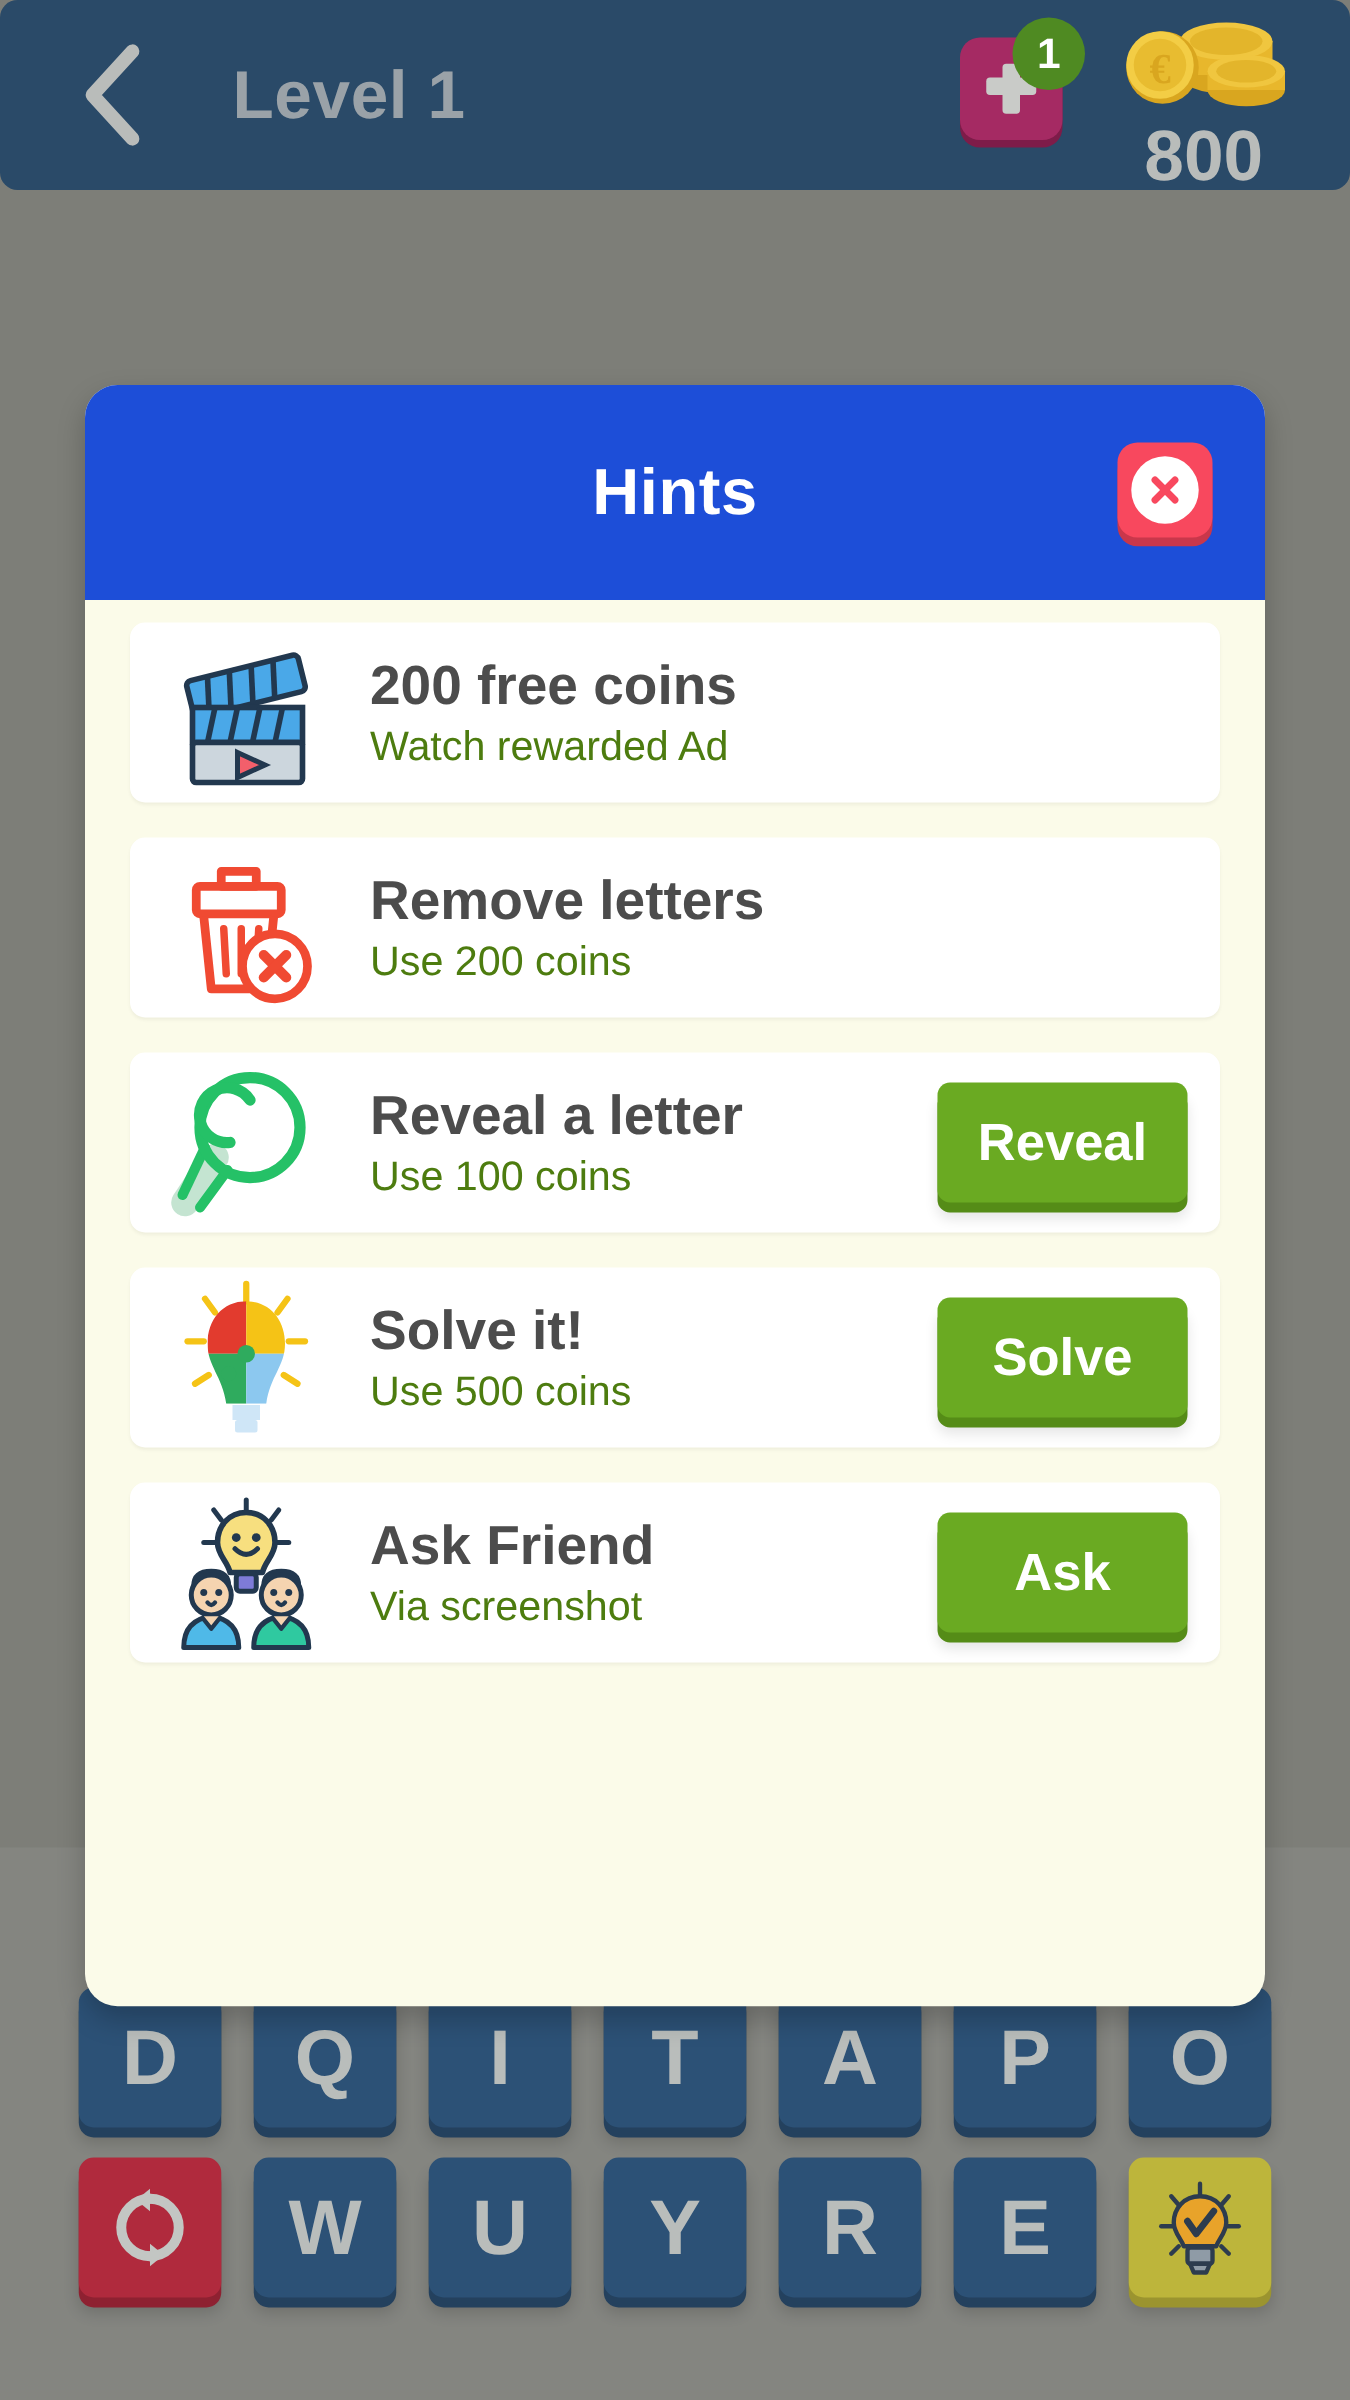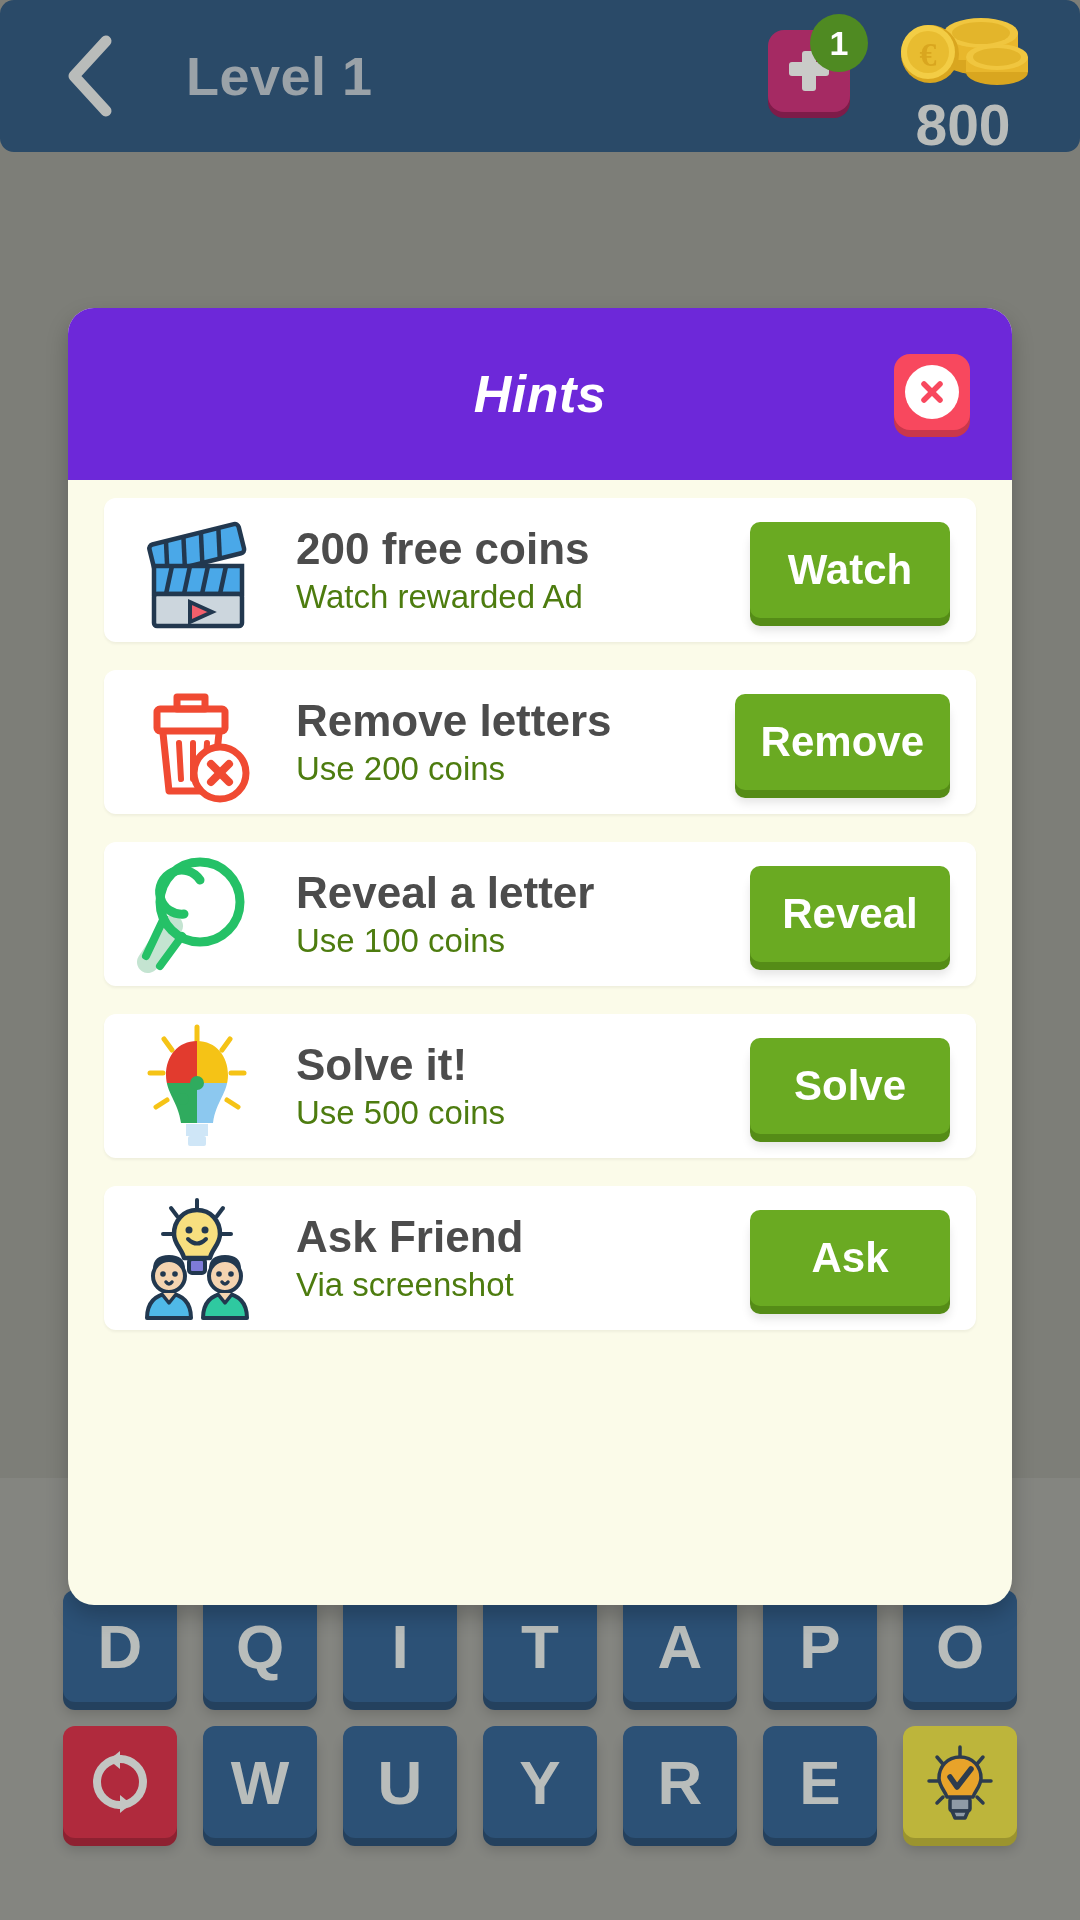--- a/index.html
+++ b/index.html
@@ -69,22 +69,22 @@
   
   .dialog {
     position:absolute; left:68px; top:308px;
     width:944px; height:1297px;
     border-radius:26px; overflow:hidden;
     background:#fbfbe9;
     box-shadow:0 10px 22px rgba(0,0,0,0.22);
     z-index:10;
   }
   .dialog-header {
-    position:relative; height:172px; background:#6d28d9;
-    display:flex; align-items:center; justify-content:center;font-style:italic;
+    position:relative; height:172px; background:#1d4ed8;
+    display:flex; align-items:center; justify-content:center;
   }
   .dialog-title {
     font-size:52px; font-weight:bold; color:#ffffff; letter-spacing:0.5px;
   }
   .close-btn {
     position:absolute; right:42px; top:46px;
     width:76px; height:76px; border-radius:16px;
     background:#f8485e; cursor:pointer;
     box-shadow:0 7px 0 #c9374b;
     display:flex; align-items:center; justify-content:center;
@@ -305,23 +305,20 @@
             <line x1="92" y1="56" x2="86" y2="84"></line>
           </g>
           <rect x="20" y="84" width="88" height="32" rx="3" fill="#ccd6dd" stroke="#22384f" stroke-width="4.5"></rect>
           <polygon points="56,92 78,102 56,112" fill="#f25f6b" stroke="#22384f" stroke-width="4"></polygon>
         </svg>
       </div>
       <div class="hint-text">
         <div class="hint-title">200 free coins</div>
         <div class="hint-sub">Watch rewarded Ad</div>
       </div>
-      <div class="action-btn">
-        <span>Watch</span>
-      </div>
     </div>
 
     <div class="hint-row">
       <div class="hint-icon">
         <svg width="120" height="122" viewBox="0 0 120 122">
           <path d="M40 16 h28 v12 h-28 z" fill="none" stroke="#f04a32" stroke-width="7" stroke-linejoin="round"></path>
           <rect x="20" y="28" width="68" height="22" rx="3" fill="none" stroke="#f04a32" stroke-width="7"></rect>
           <path d="M26 52 L32 110 h44 l6 -58" fill="none" stroke="#f04a32" stroke-width="7" stroke-linejoin="round"></path>
           <g stroke="#f04a32" stroke-width="6" stroke-linecap="round">
             <line x1="42" y1="62" x2="44" y2="98"></line>
@@ -331,23 +328,20 @@
           <circle cx="83" cy="92" r="26" fill="#ffffff" stroke="#f04a32" stroke-width="7"></circle>
           <g stroke="#f04a32" stroke-width="8" stroke-linecap="round">
             <line x1="74" y1="83" x2="92" y2="101"></line>
             <line x1="92" y1="83" x2="74" y2="101"></line>
           </g>
         </svg>
       </div>
       <div class="hint-text">
         <div class="hint-title">Remove letters</div>
         <div class="hint-sub">Use 200 coins</div>
-      </div>
-      <div class="action-btn">
-        <span>Remove</span>
       </div>
     </div>
 
     <div class="hint-row">
       <div class="hint-icon">
         <svg width="126" height="124" viewBox="0 0 126 124">
           <line x1="38" y1="74" x2="14" y2="110" stroke="#e8edea" stroke-width="22" stroke-linecap="round"></line>
           <line x1="38" y1="74" x2="14" y2="110" stroke="#25c167" stroke-width="22" stroke-linecap="round" opacity="0.18"></line>
           <path d="M30 66 L12 104" stroke="#25c167" stroke-width="8" stroke-linecap="round" fill="none"></path>
           <path d="M48 84 L26 114" stroke="#25c167" stroke-width="8" stroke-linecap="round" fill="none"></path>

